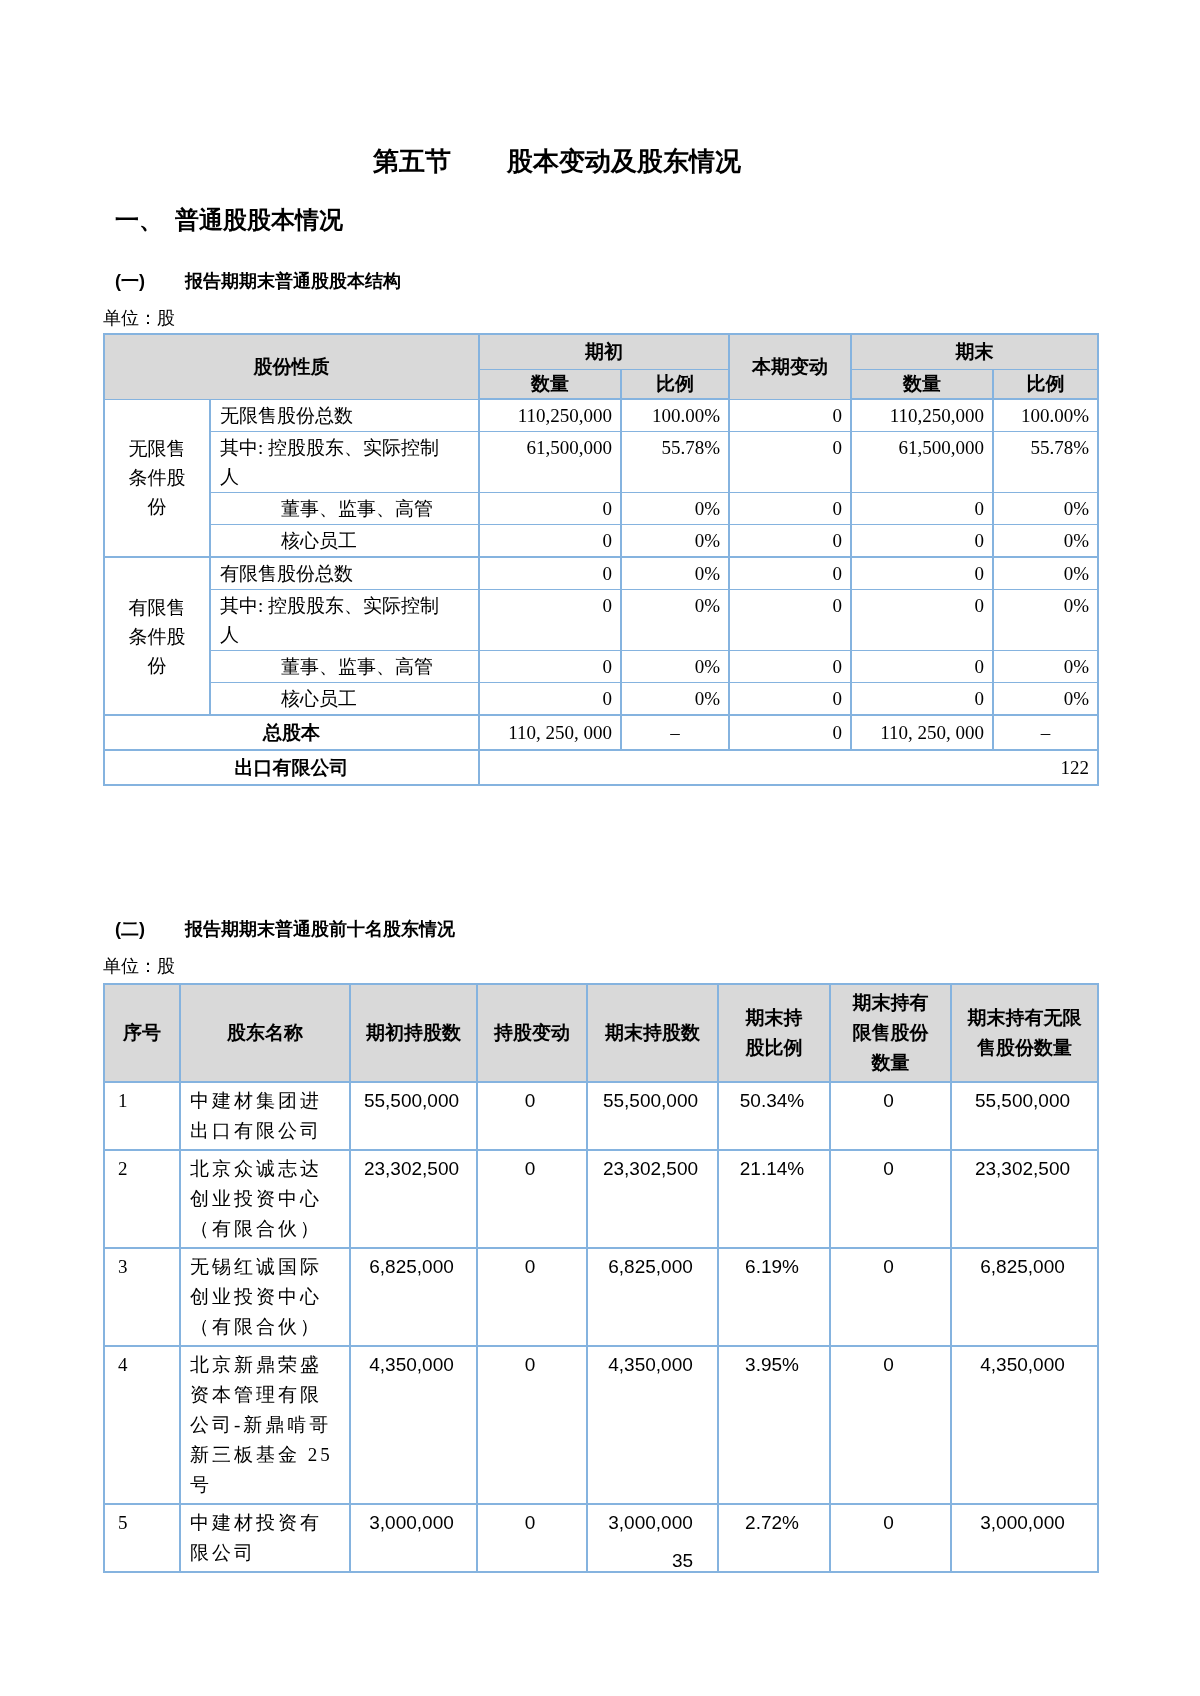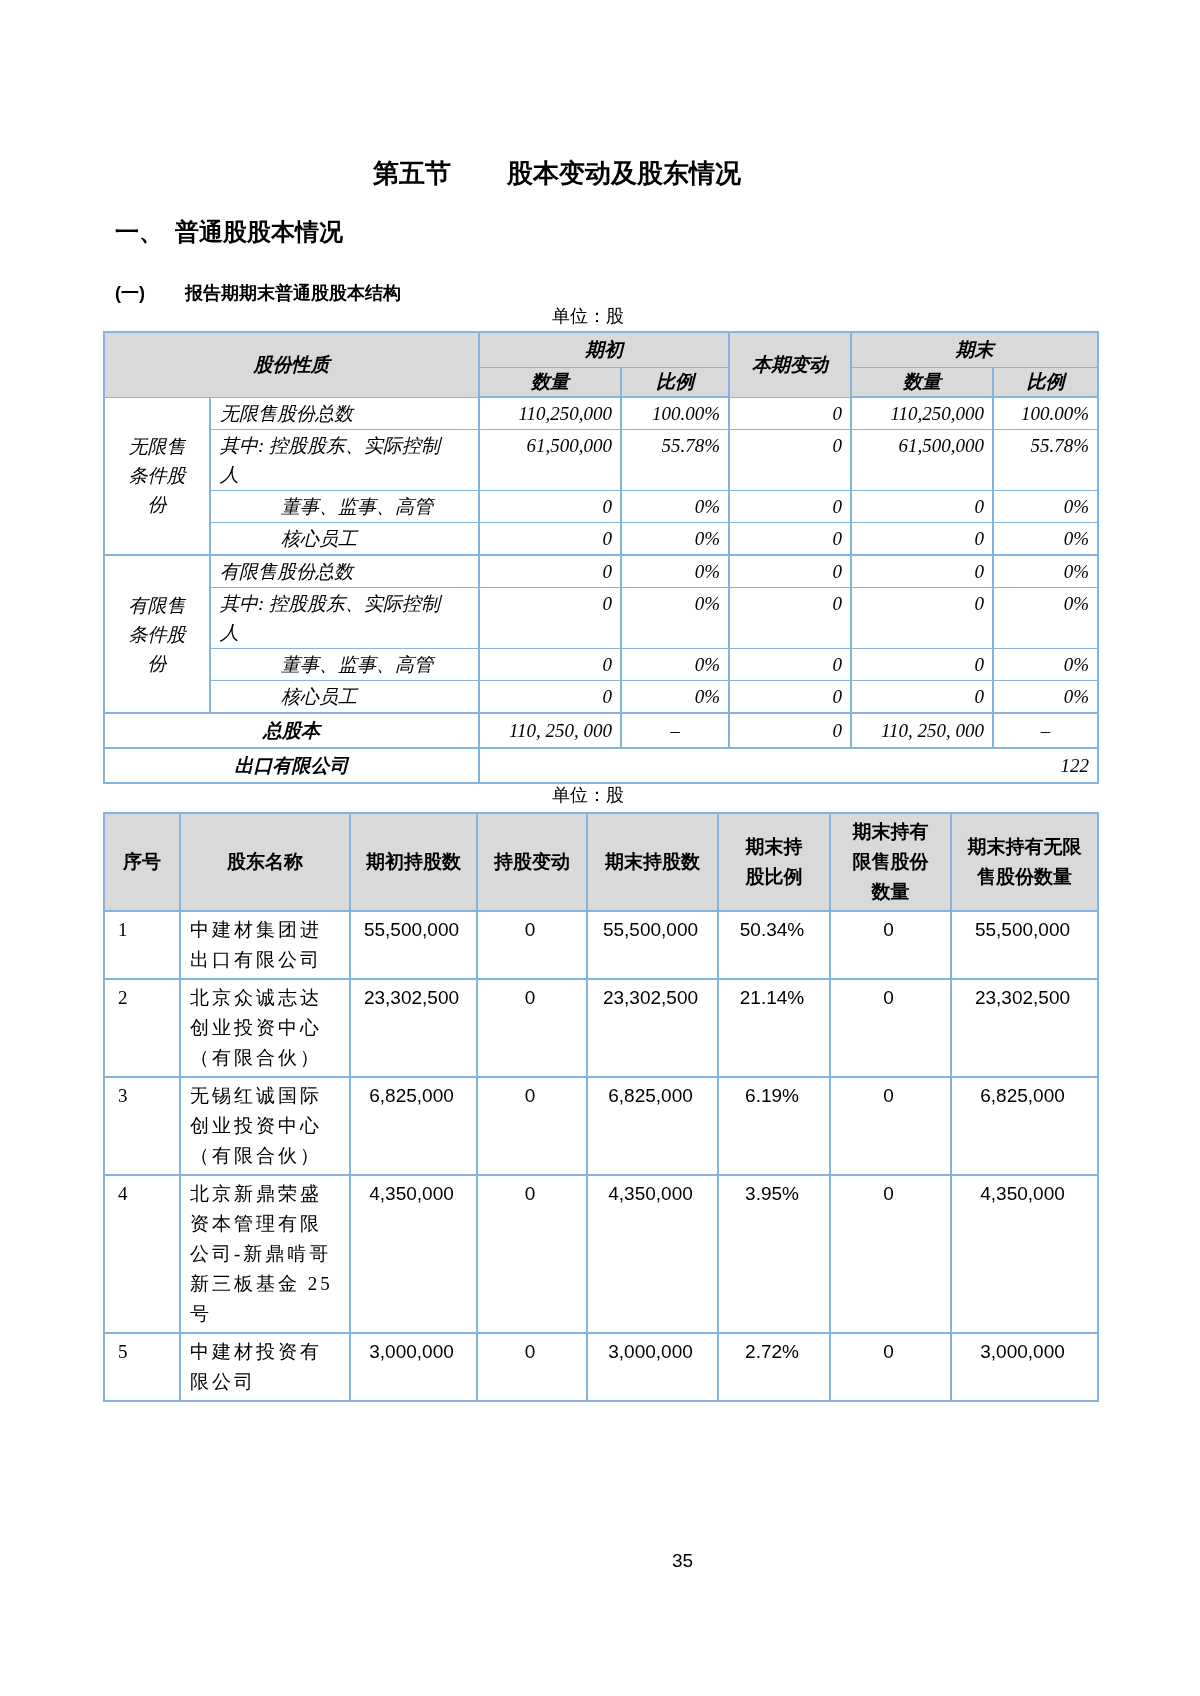--- a/index.html
+++ b/index.html
@@ -1,47 +1,47 @@
 <!DOCTYPE html>
 <html><head>
 <meta charset="utf-8">
 <style>
   html,body { margin:0; padding:0; }
   body {
     width:1200px; height:1696px; background:#ffffff; color:#000;
     font-family:"Liberation Serif","DejaVu Serif",serif;
   }
   .page { position:relative; width:1200px; height:1696px; overflow:hidden; }
-  .content { padding:12px 103px; }
+  .content { padding:0 103px; }
 
   .doc-title {
     margin:0; padding-top:145px; padding-right:86px;
     text-align:center; font-size:26px; line-height:32px; font-weight:bold;
     font-family:"Liberation Sans","DejaVu Sans",sans-serif;
   }
   .doc-title .chapter { margin-right:56px; }
 
   .h2 {
     margin-top:30px; padding-left:12px; font-size:24px; line-height:26px;
     font-weight:bold; font-family:"Liberation Sans","DejaVu Sans",sans-serif;
   }
   .h2 .num { display:inline-block; width:60px; }
   .h3 {
     margin-top:36px; padding-left:12px; font-size:18px; line-height:24px;
     font-weight:bold; font-family:"Liberation Sans","DejaVu Sans",sans-serif;
   }
   .h3 .num { display:inline-block; width:70px; }
   .h3.second { margin-top:131px; }
 
-  .unit { text-align:center; padding-right:24px; font-size:18px; line-height:22px; }
+  .unit { margin-top:14px; text-align:left; padding-right:24px; font-size:18px; line-height:22px; }
 
   table { border-collapse:collapse; table-layout:fixed; width:994px; }
 
   
-  .t1 { margin-top:4px; border:2px solid #85B3DF;font-style:italic; }
+  .t1 { margin-top:4px; border:2px solid #85B3DF; }
   .t1 th, .t1 td { border:1px solid #85B3DF; border-left-width:2px; border-right-width:2px; }
   .t1 th {
     background:#D9D9D9; font-weight:bold; text-align:center;
     font-size:19px; padding:2px 4px;
   }
   .t1 thead tr.main th { line-height:30px; }
   .t1 thead tr.sub th  { line-height:24px; border-bottom-width:2px; }
   .t1 td { font-size:19px; line-height:29px; padding:1px 6px; vertical-align:top; }
   .t1 td.group { vertical-align:middle; text-align:center; white-space:pre-line; padding:0 20px; }
   .t1 td.label { white-space:pre-line; padding-left:9px; }
@@ -192,20 +192,21 @@
           <td class="num">110, 250, 000</td>
           <td class="dash">–</td>
         </tr>
         <tr class="holders">
           <td class="tlabel" colspan="2">出口有限公司</td>
           <td class="num" colspan="5">122</td>
         </tr>
       </tbody>
     </table>
 
+    <div class="h3 second"><span class="num">(二)</span><span>报告期期末普通股前十名股东情况</span></div>
 
     <div class="unit">单位：股</div>
 
     <table class="t2">
       <colgroup>
         <col style="width:76px">
           <col style="width:170px">
           <col style="width:127px">
           <col style="width:110px">
         <col style="width:131px">

